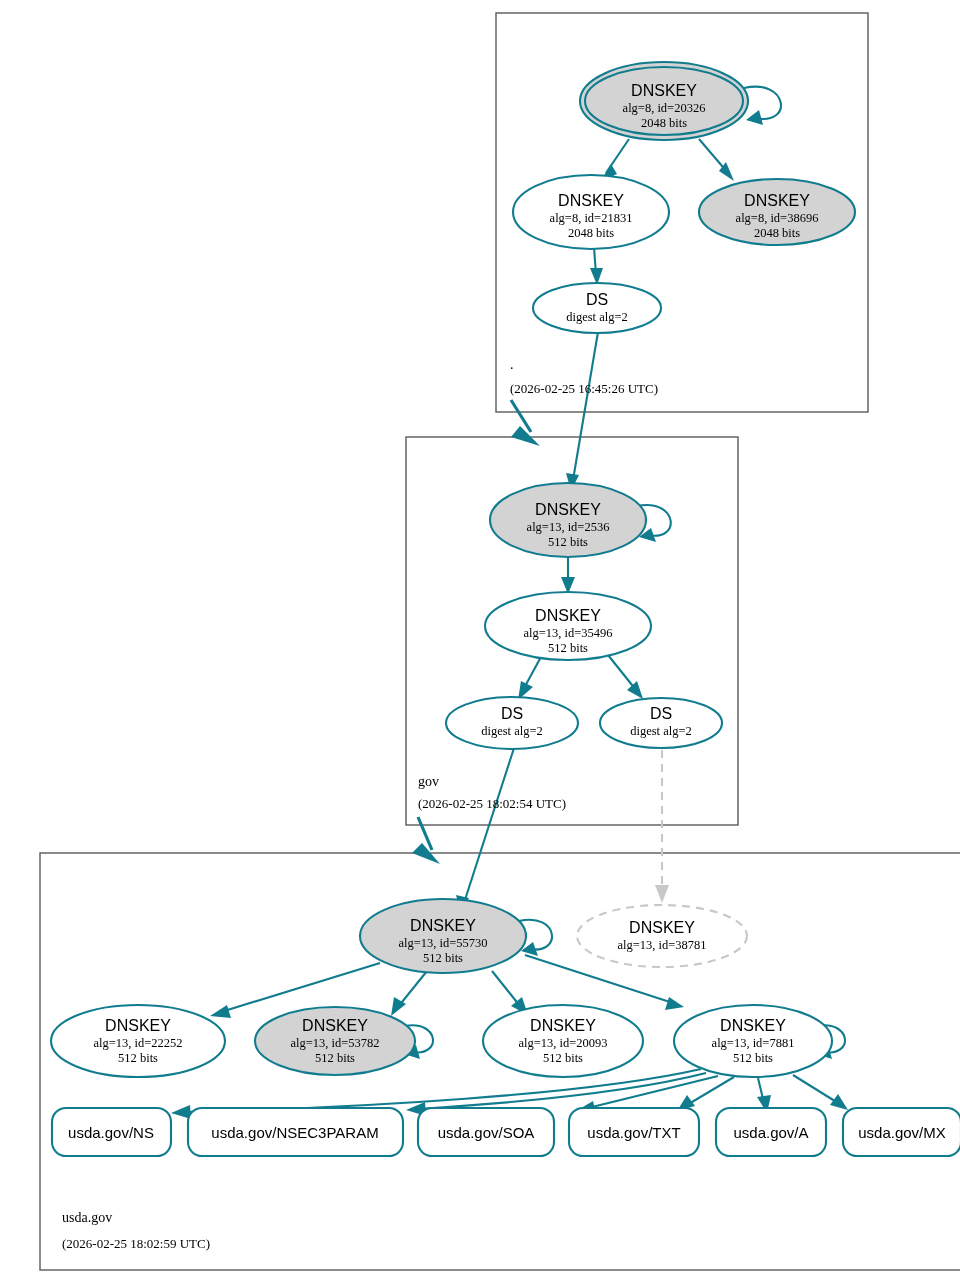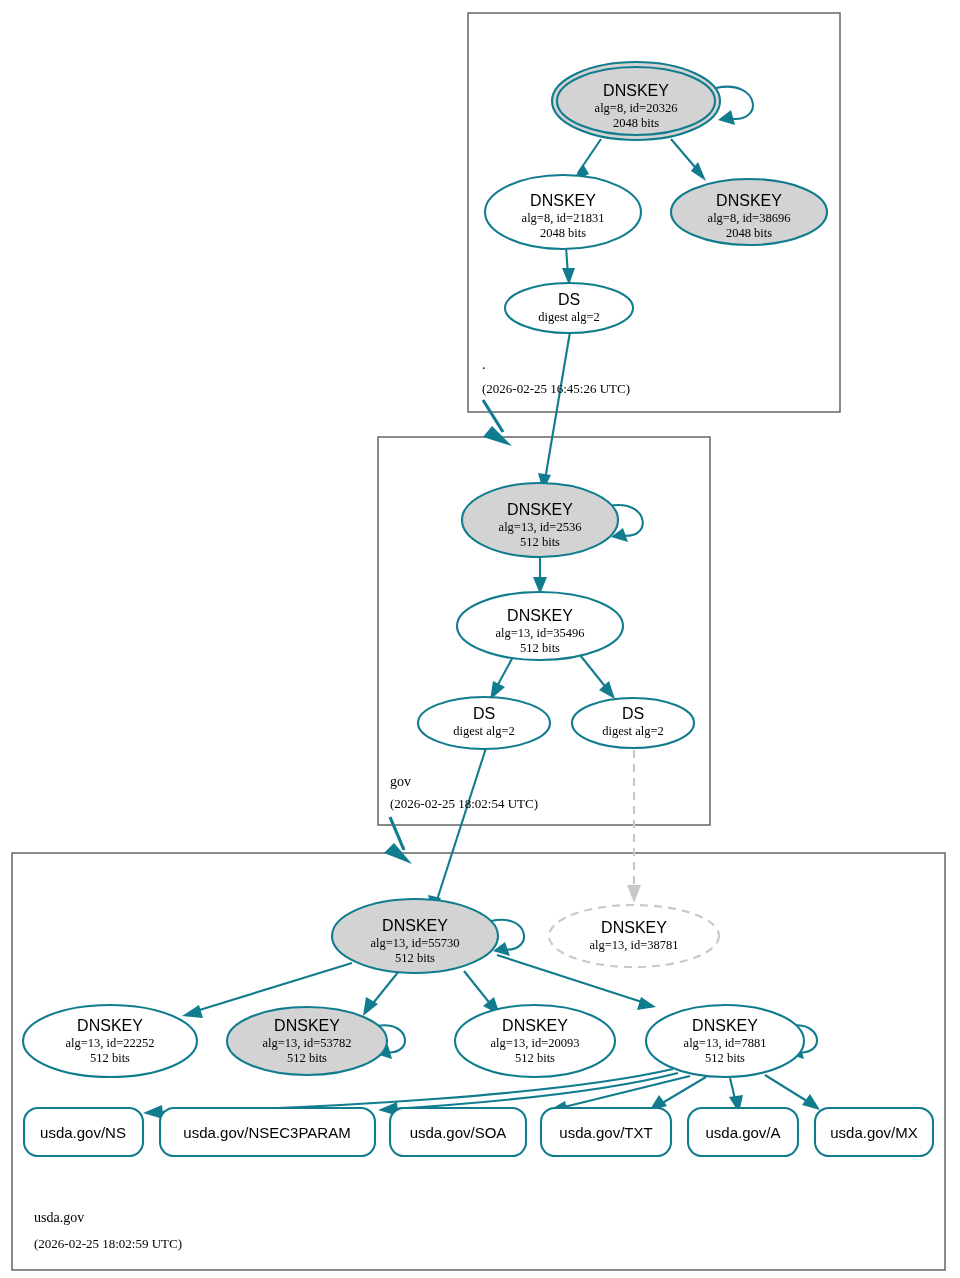--- a/index.html
+++ b/index.html
@@ -11,20 +11,21 @@
     width: 960px;
     height: 1278px;
     font-family: "Liberation Sans", sans-serif;
     position: relative;
     overflow: hidden;
   }
   #diagram-root {
     position: relative;
     width: 848px;
     height: 1278px;
+    padding-left: 28px;
   }
   svg#dnssec-svg {
     display: block;
     width: 960px;
     height: 1278px;
   }
   .zone-box {
     fill: #ffffff;
     stroke: #5a5a5a;
     stroke-width: 1.4;

